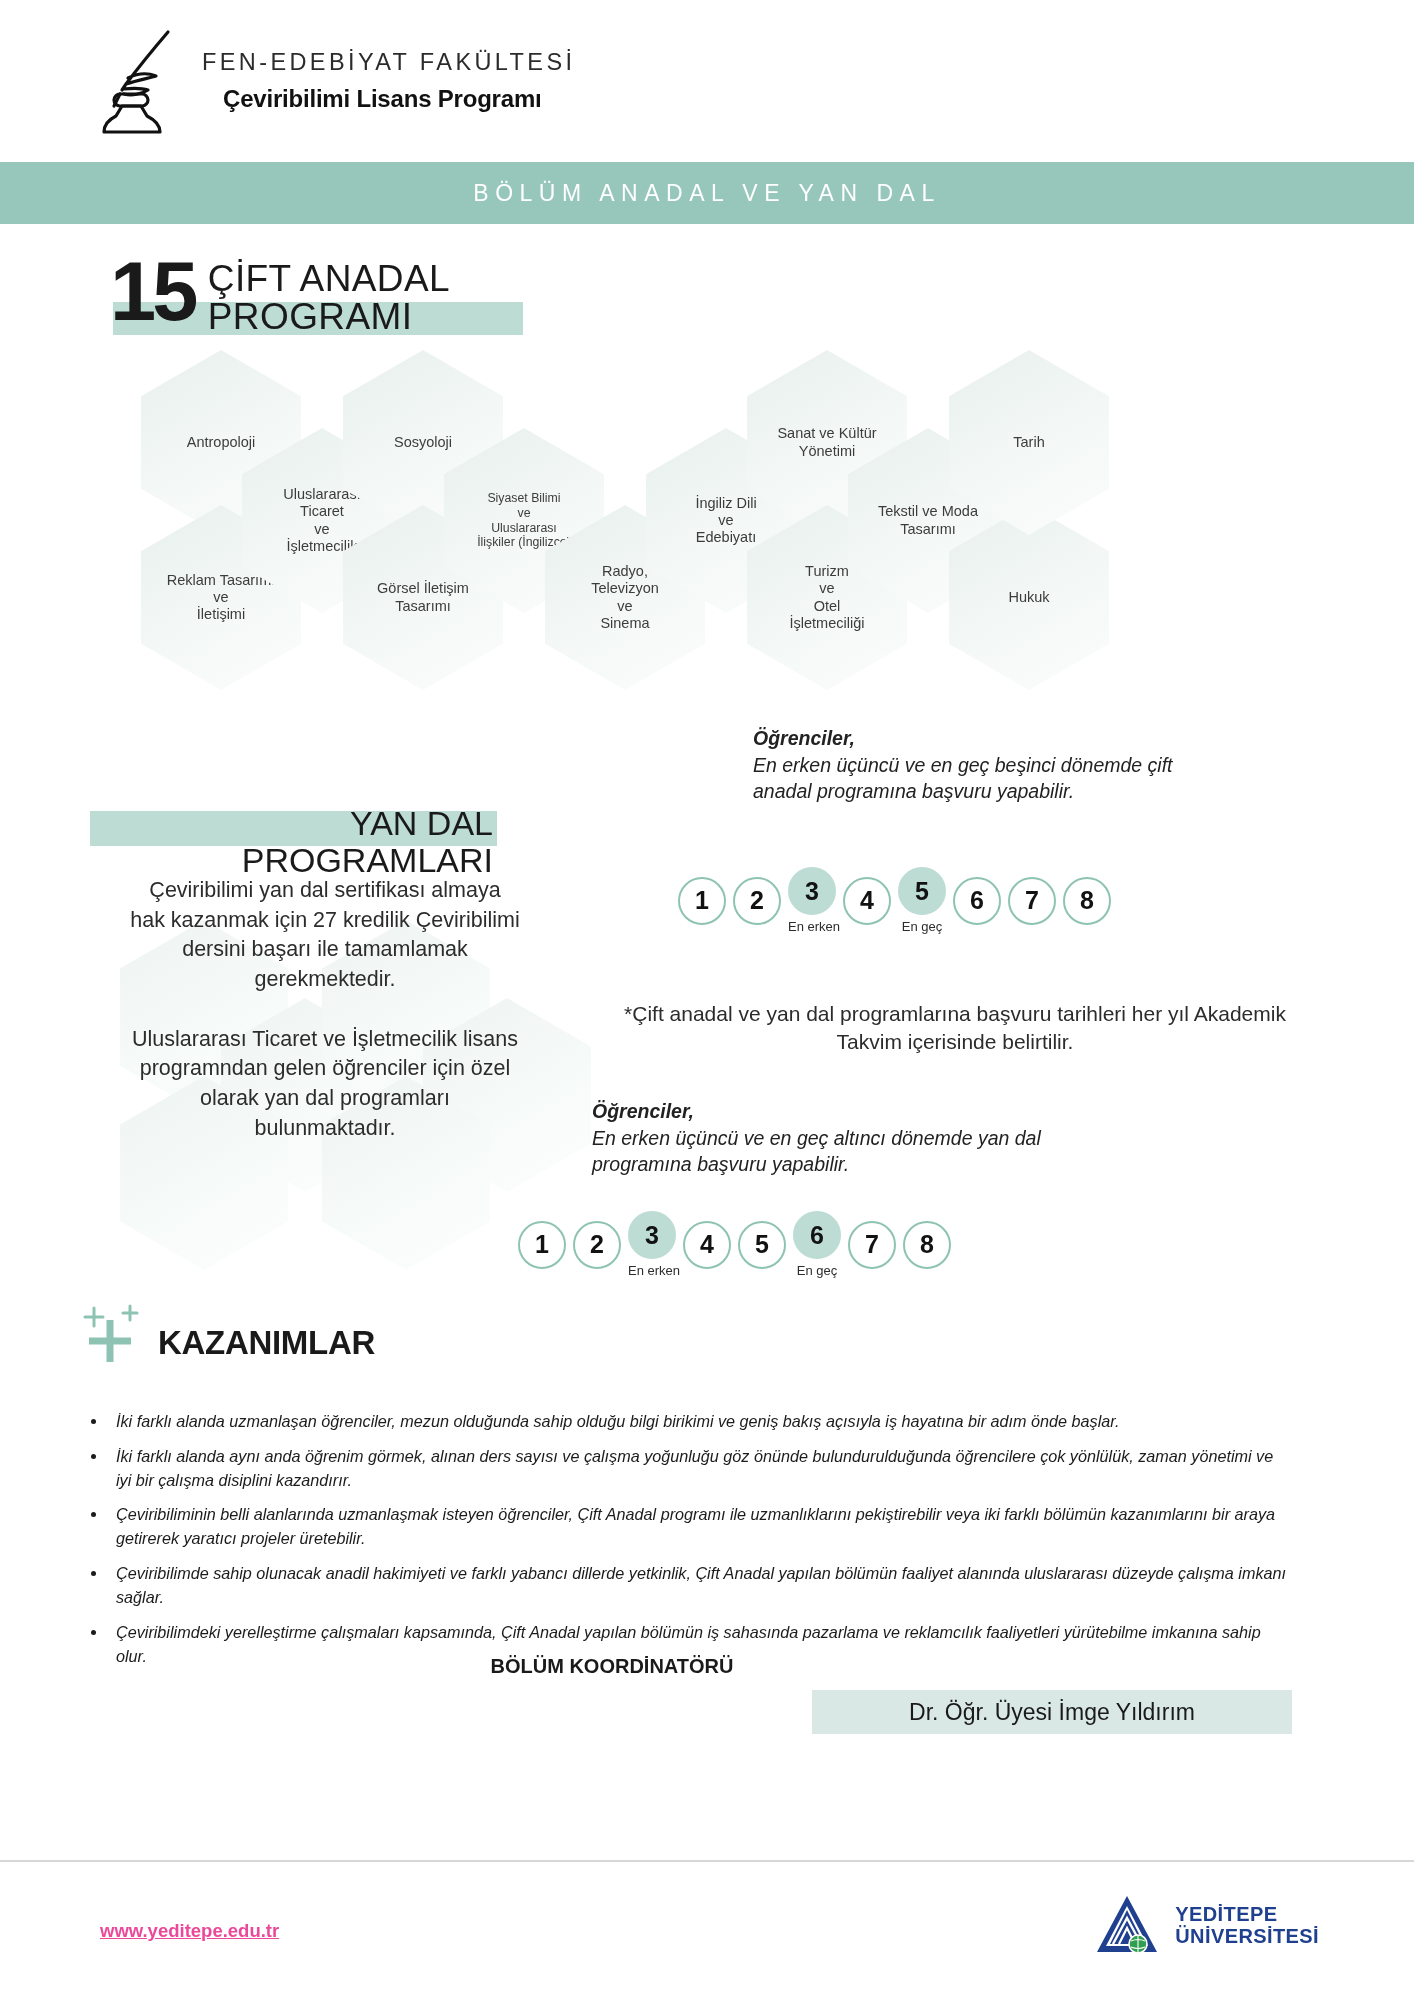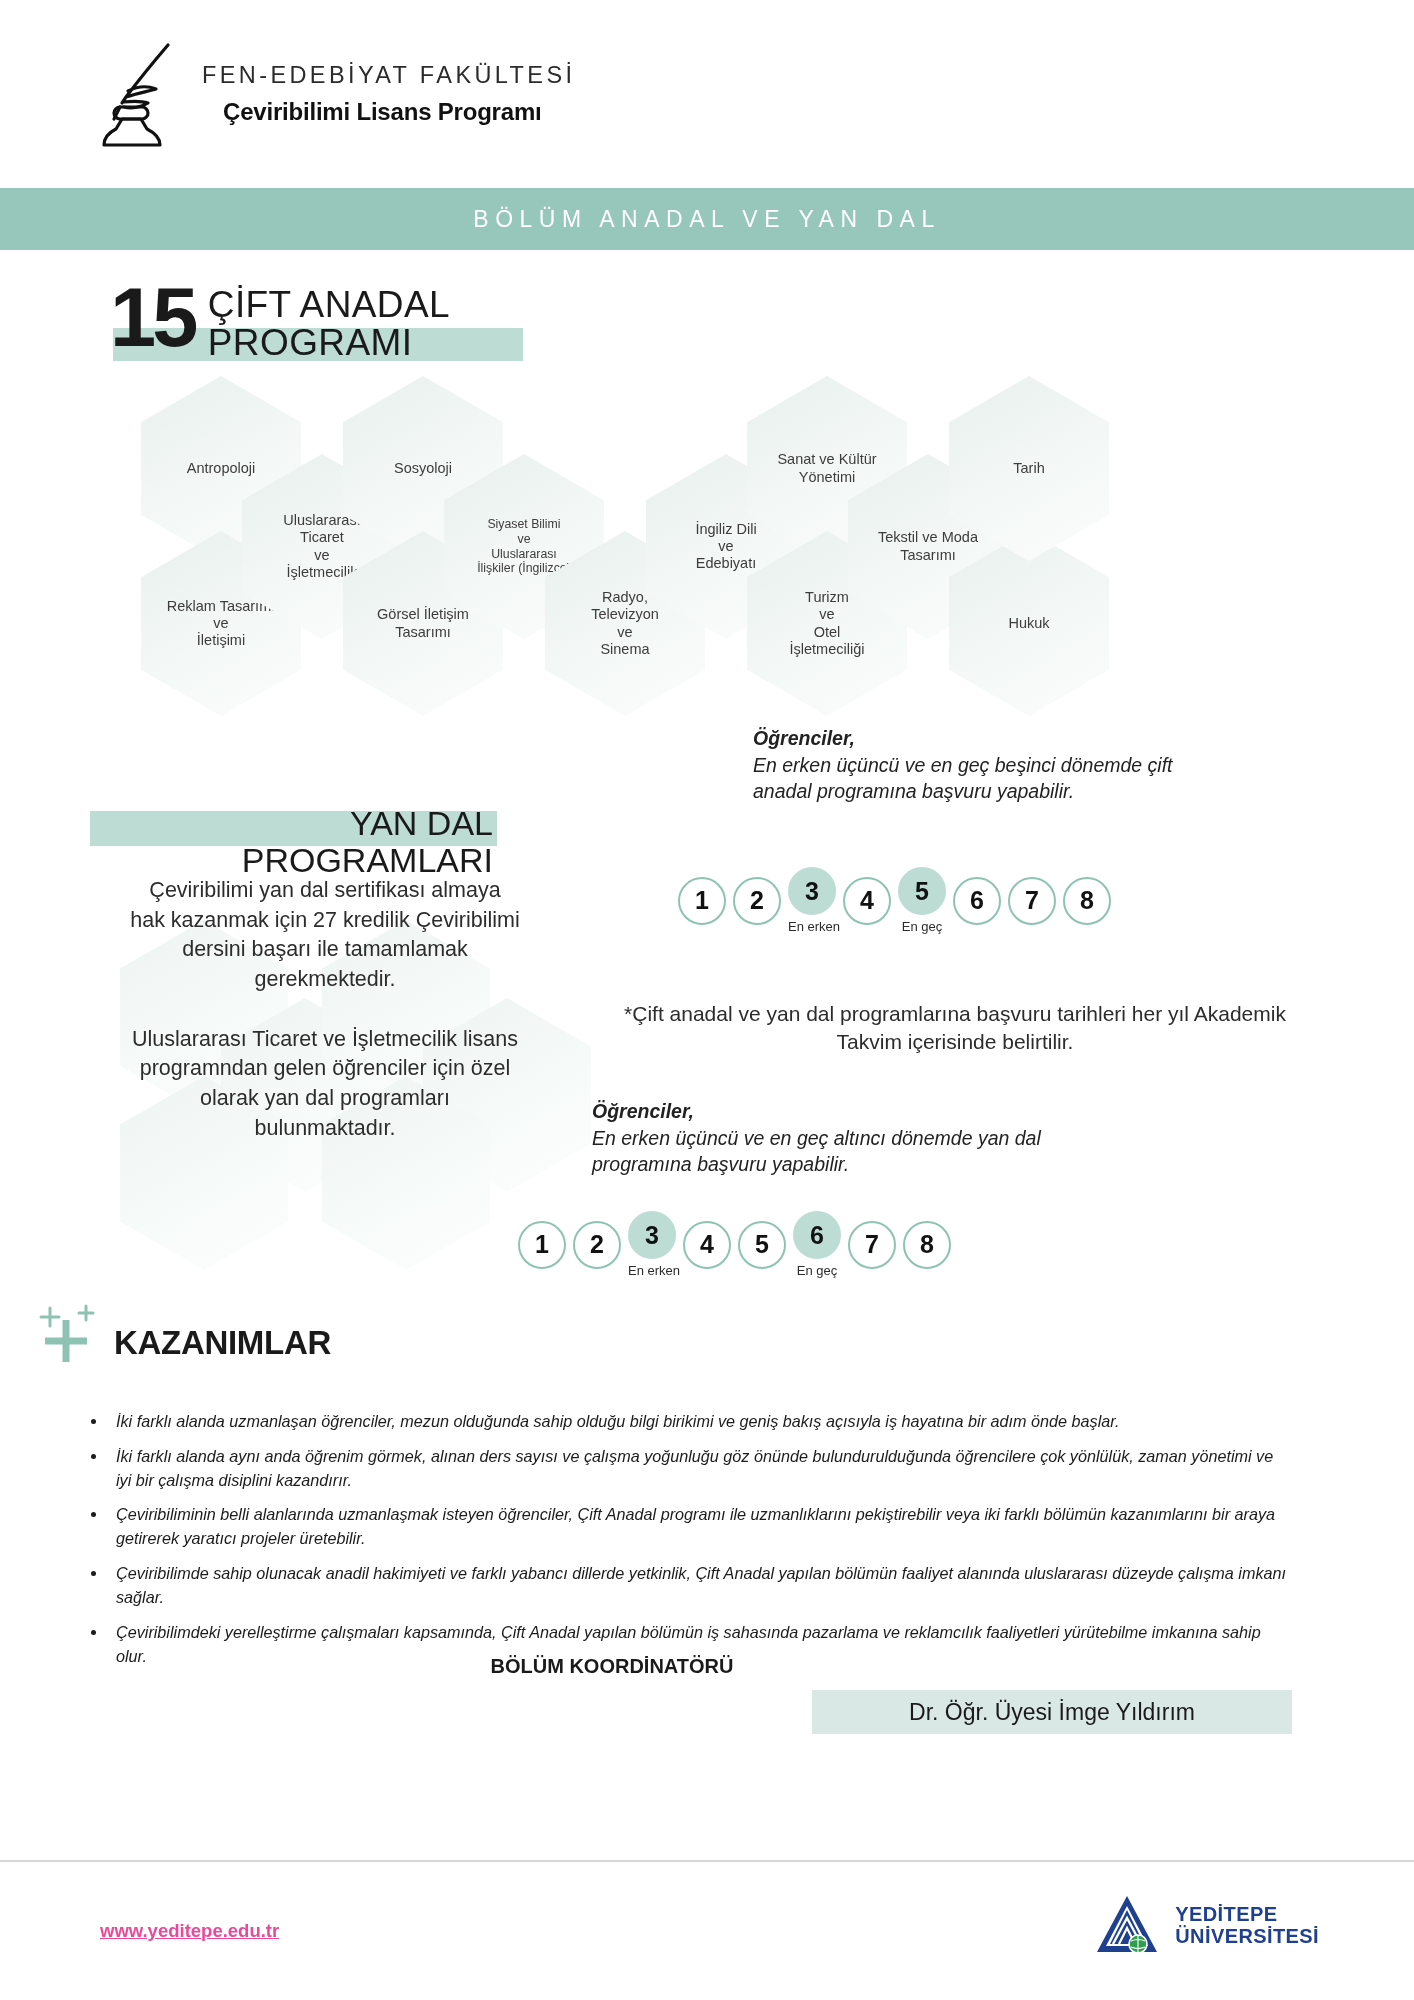--- a/index.html
+++ b/index.html
@@ -8,21 +8,21 @@
     height: 2000px;
     background: #ffffff;
     font-family: "Liberation Sans", sans-serif;
     color: #1a1a1a;
     position: relative;
     overflow: hidden;
   }
 
   
   .header {
-    height: 188px;
+    height: 162px;
     display: flex;
     align-items: center;
     padding-left: 98px;
   }
   .quill-icon { width: 82px; height: 110px; flex: none; }
   .header-text { margin-left: 22px; }
   .faculty-name {
     font-size: 23.5px;
     letter-spacing: 3.4px;
     color: #2b2b2b;
@@ -192,21 +192,21 @@
   .note-star {
     font-size: 21px;
     line-height: 1.35;
     text-align: center;
     color: #2c2c2c;
     font-weight: 300;
   }
 
   
   .kaz-wrap { position: absolute; left: 0; top: 1300px; width: 1414px; }
-  .kaz-head { display: flex; align-items: flex-end; padding-left: 36px; height: 68px; }
+  .kaz-head { display: flex; align-items: flex-end; padding-left: 80px; height: 68px; }
   .plus-deco { width: 72px; height: 62px; flex: none; margin-bottom: 2px; }
   .kaz-title {
     font-size: 33px;
     font-weight: bold;
     letter-spacing: -0.3px;
     margin-left: 6px;
     margin-bottom: 6px;
   }
   .kaz-list {
     margin-top: 42px;

